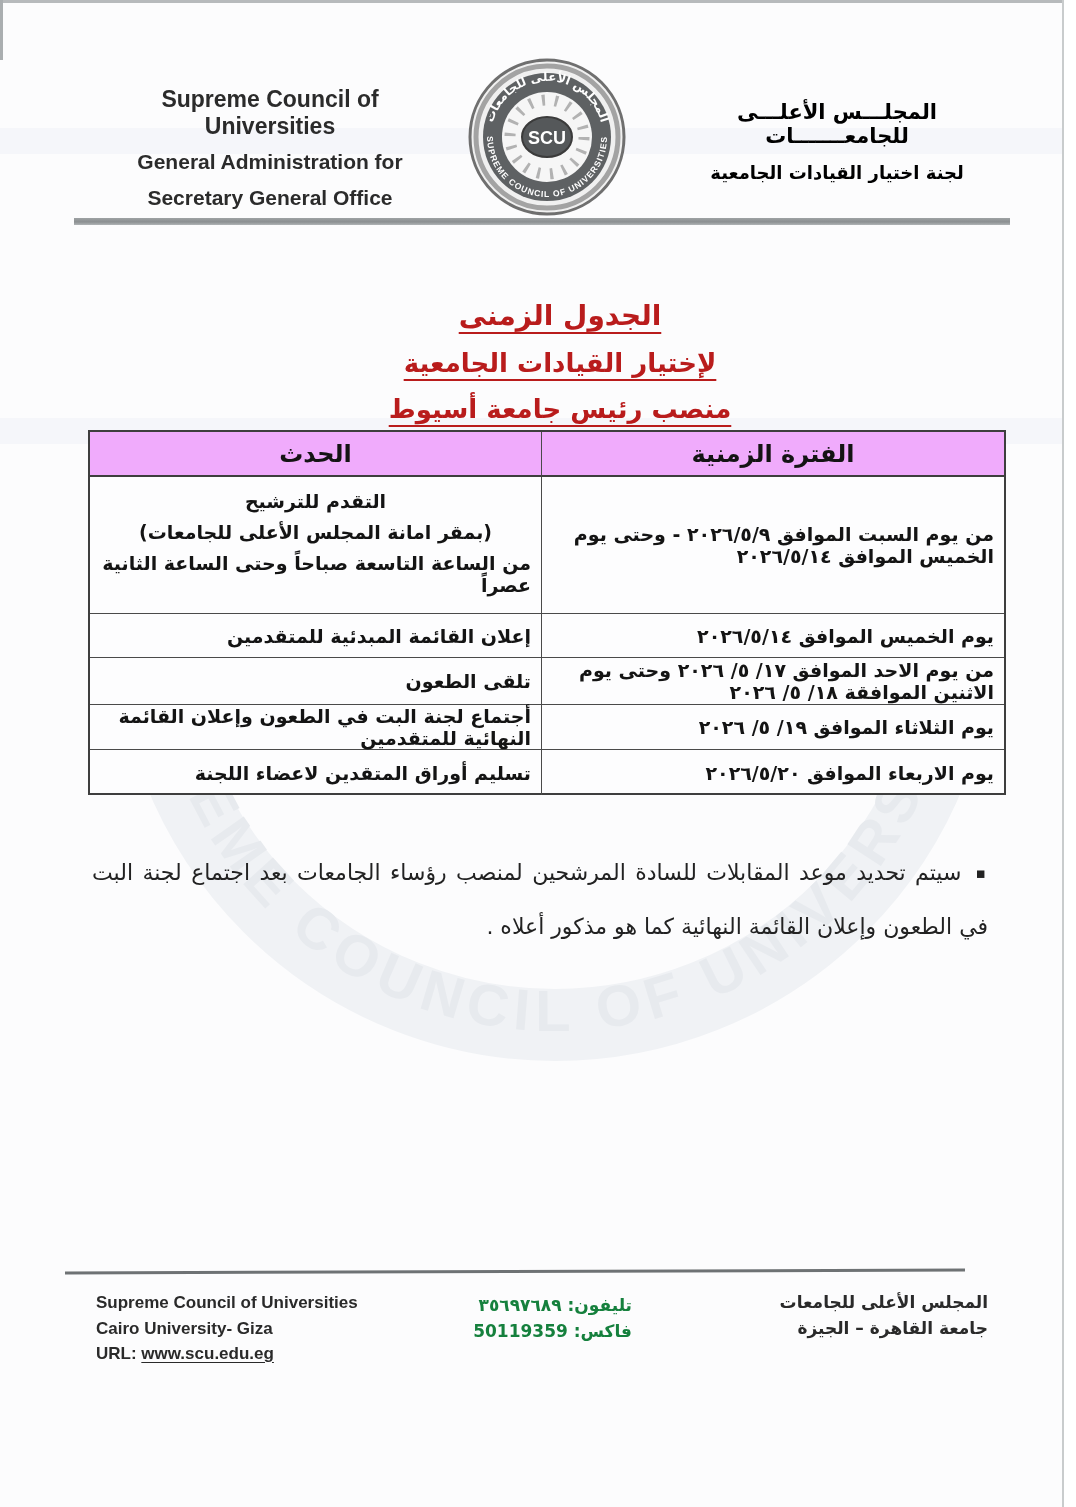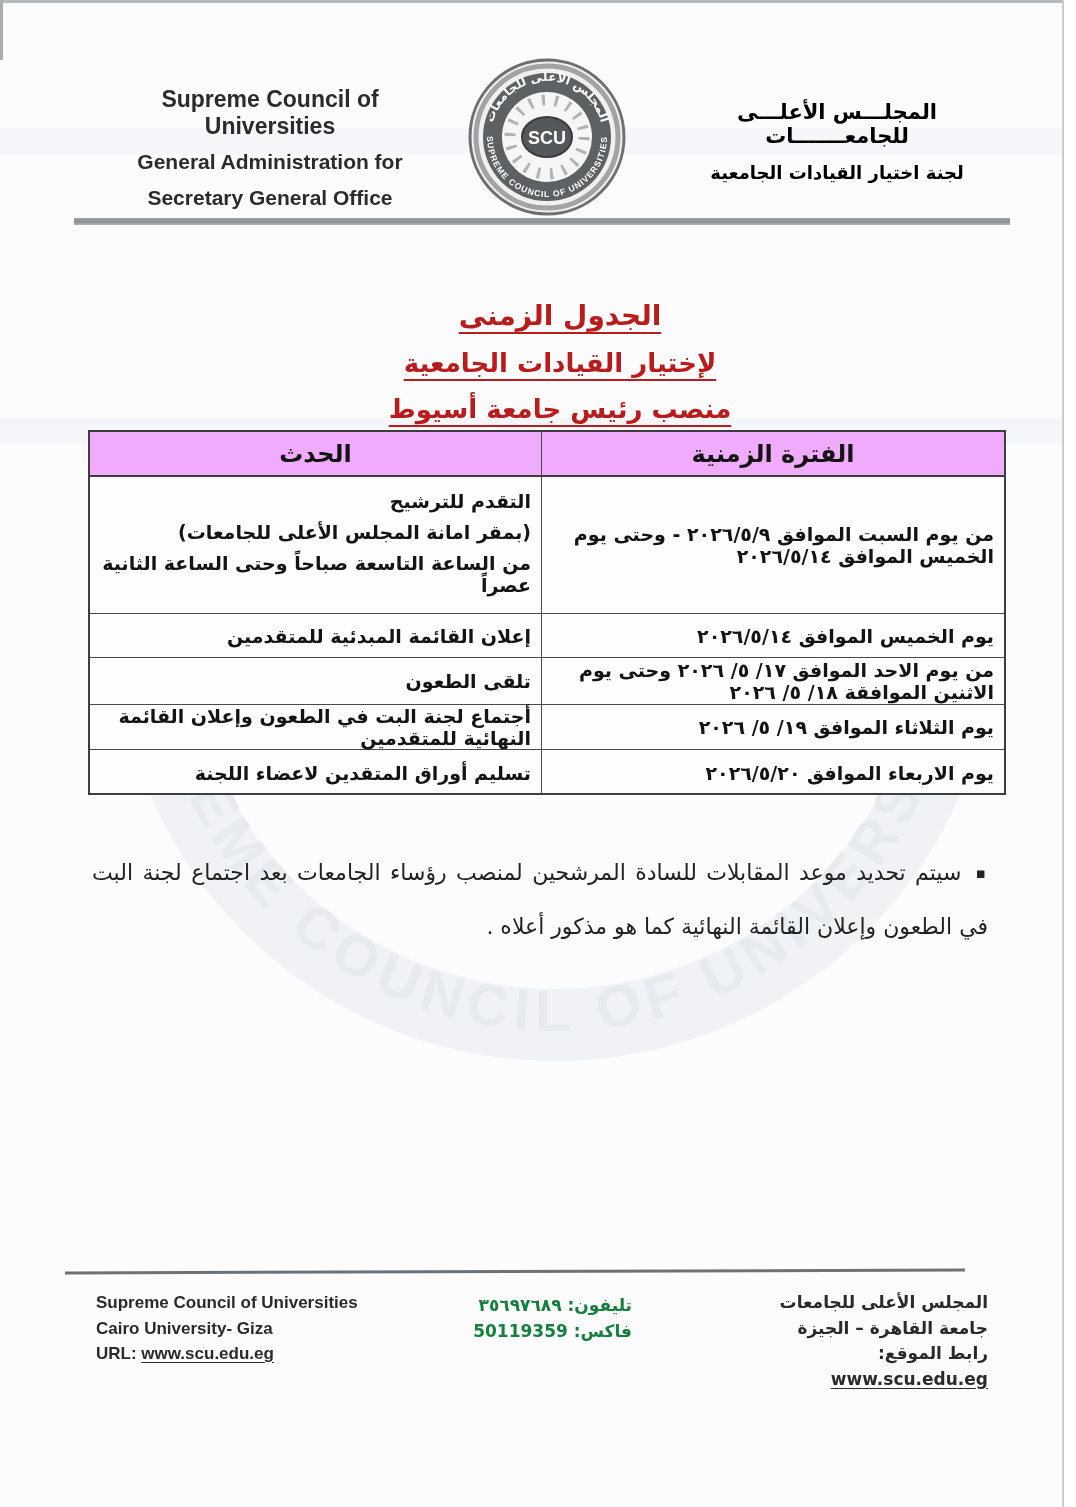--- a/index.html
+++ b/index.html
@@ -36,21 +36,21 @@
   
   .sched{position:absolute;left:88px;top:430px;width:918px;height:365px;background:#fdfdfe;
     border:2px solid #3e3e3e;box-sizing:border-box;display:grid;
     grid-template-columns:452px 1fr;grid-template-rows:45px 137px 44px 47px 45px 45px;
     direction:ltr;}
   .cell{box-sizing:border-box;direction:rtl;display:flex;flex-direction:column;justify-content:center;
     text-align:right;font-weight:bold;font-size:19px;color:#141414;padding:2px 10px;border-bottom:1.5px solid #4a4a4a;}
   .cell.event{border-right:1.5px solid #4a4a4a;}
   .cell.last{border-bottom:none;}
   .cell.head{background:#f0abfc;text-align:center;font-size:24px;border-bottom:2px solid #3e3e3e;}
-  .cell.multi{justify-content:space-around;padding-top:8px;padding-bottom:12px;}
+  .cell.multi{justify-content:space-around;padding-top:8px;padding-bottom:12px;align-items:center;}
   
   .note{position:absolute;left:92px;top:846px;width:896px;direction:rtl;font-size:22px;line-height:2.45;
     color:#222;text-align:justify;text-align-last:right;}
   .note .bullet{font-size:15px;vertical-align:2px;margin-left:14px;}
   
   .ft-rule{position:absolute;left:65px;top:1270px;width:900px;height:3px;background:#6e7274;transform:rotate(-0.18deg);}
   .ft-left{position:absolute;left:96px;top:1290px;font-family:"Liberation Sans",sans-serif;font-weight:bold;
     font-size:17px;line-height:1.5;color:#2a2a2a;}
   .ft-mid{position:absolute;left:440px;top:1293px;width:192px;direction:rtl;text-align:right;
     font-weight:bold;font-size:17px;line-height:1.5;color:#15803d;}
@@ -156,16 +156,15 @@
   </div>
 
   <div class="ft-mid">
     <div>تليفون: ٣٥٦٩٧٦٨٩</div>
     <div>فاكس: 50119359</div>
   </div>
 
   <div class="ft-right">
     <div>المجلس الأعلى للجامعات</div>
     <div>جامعة القاهرة – الجيزة</div>
-    <div><span>رابط الموقع: </span><span class="u">www.scu.edu.eg</span></div>
   </div>
 
 </div>
 
 </body></html>

